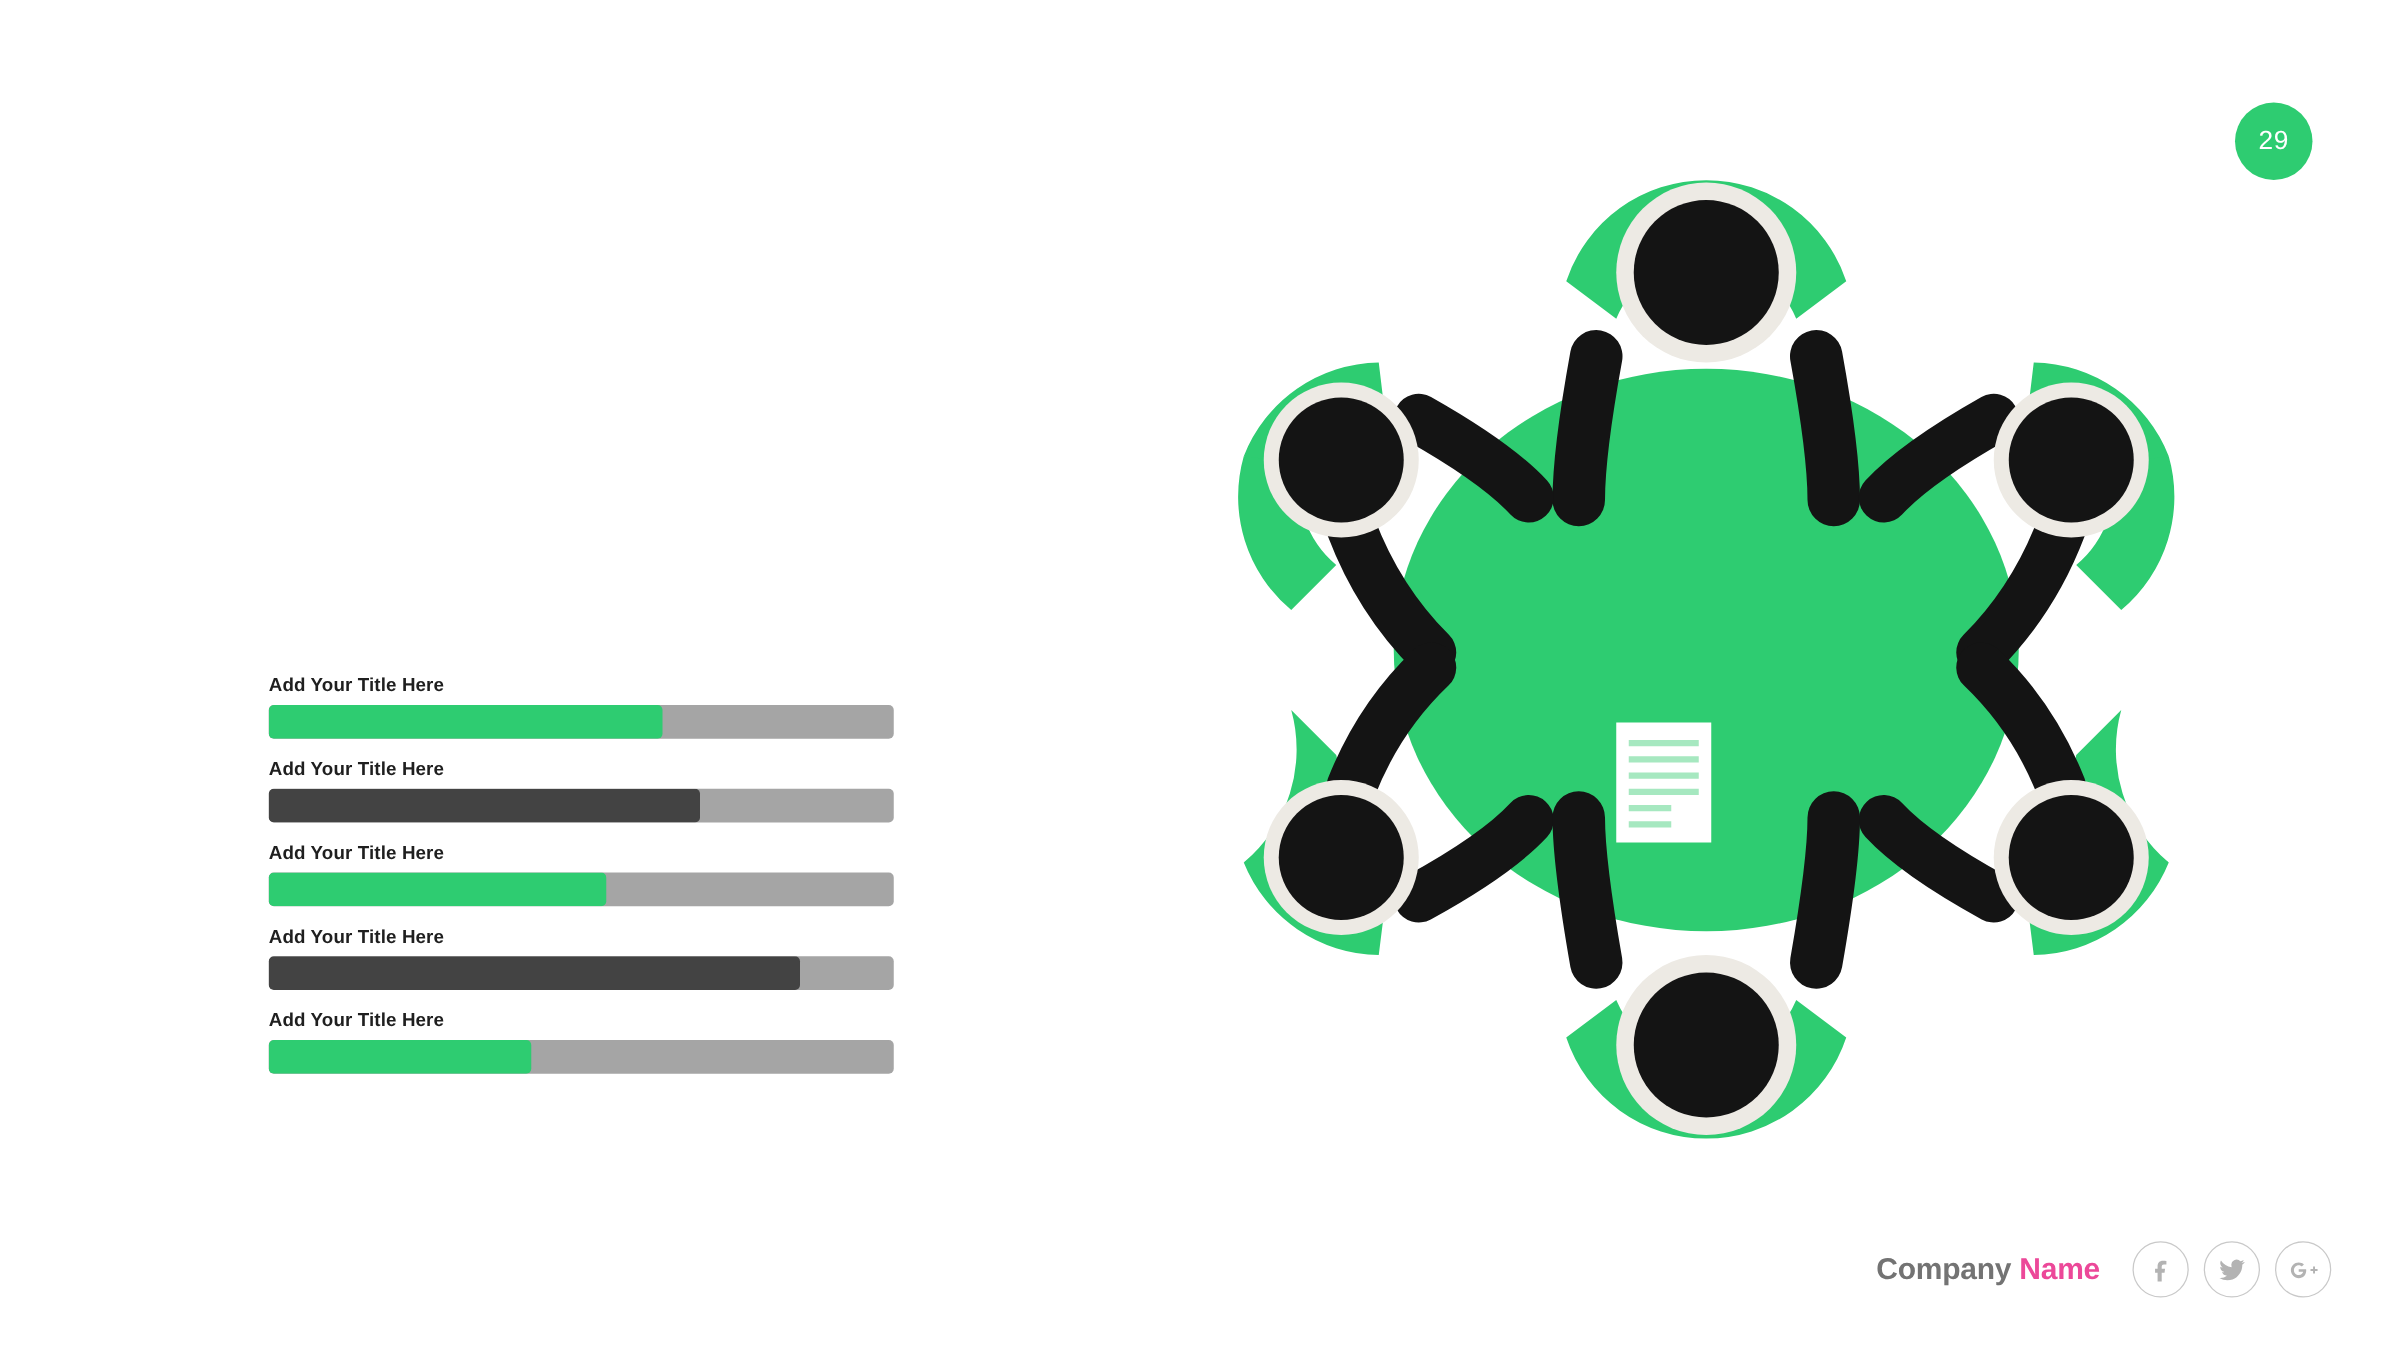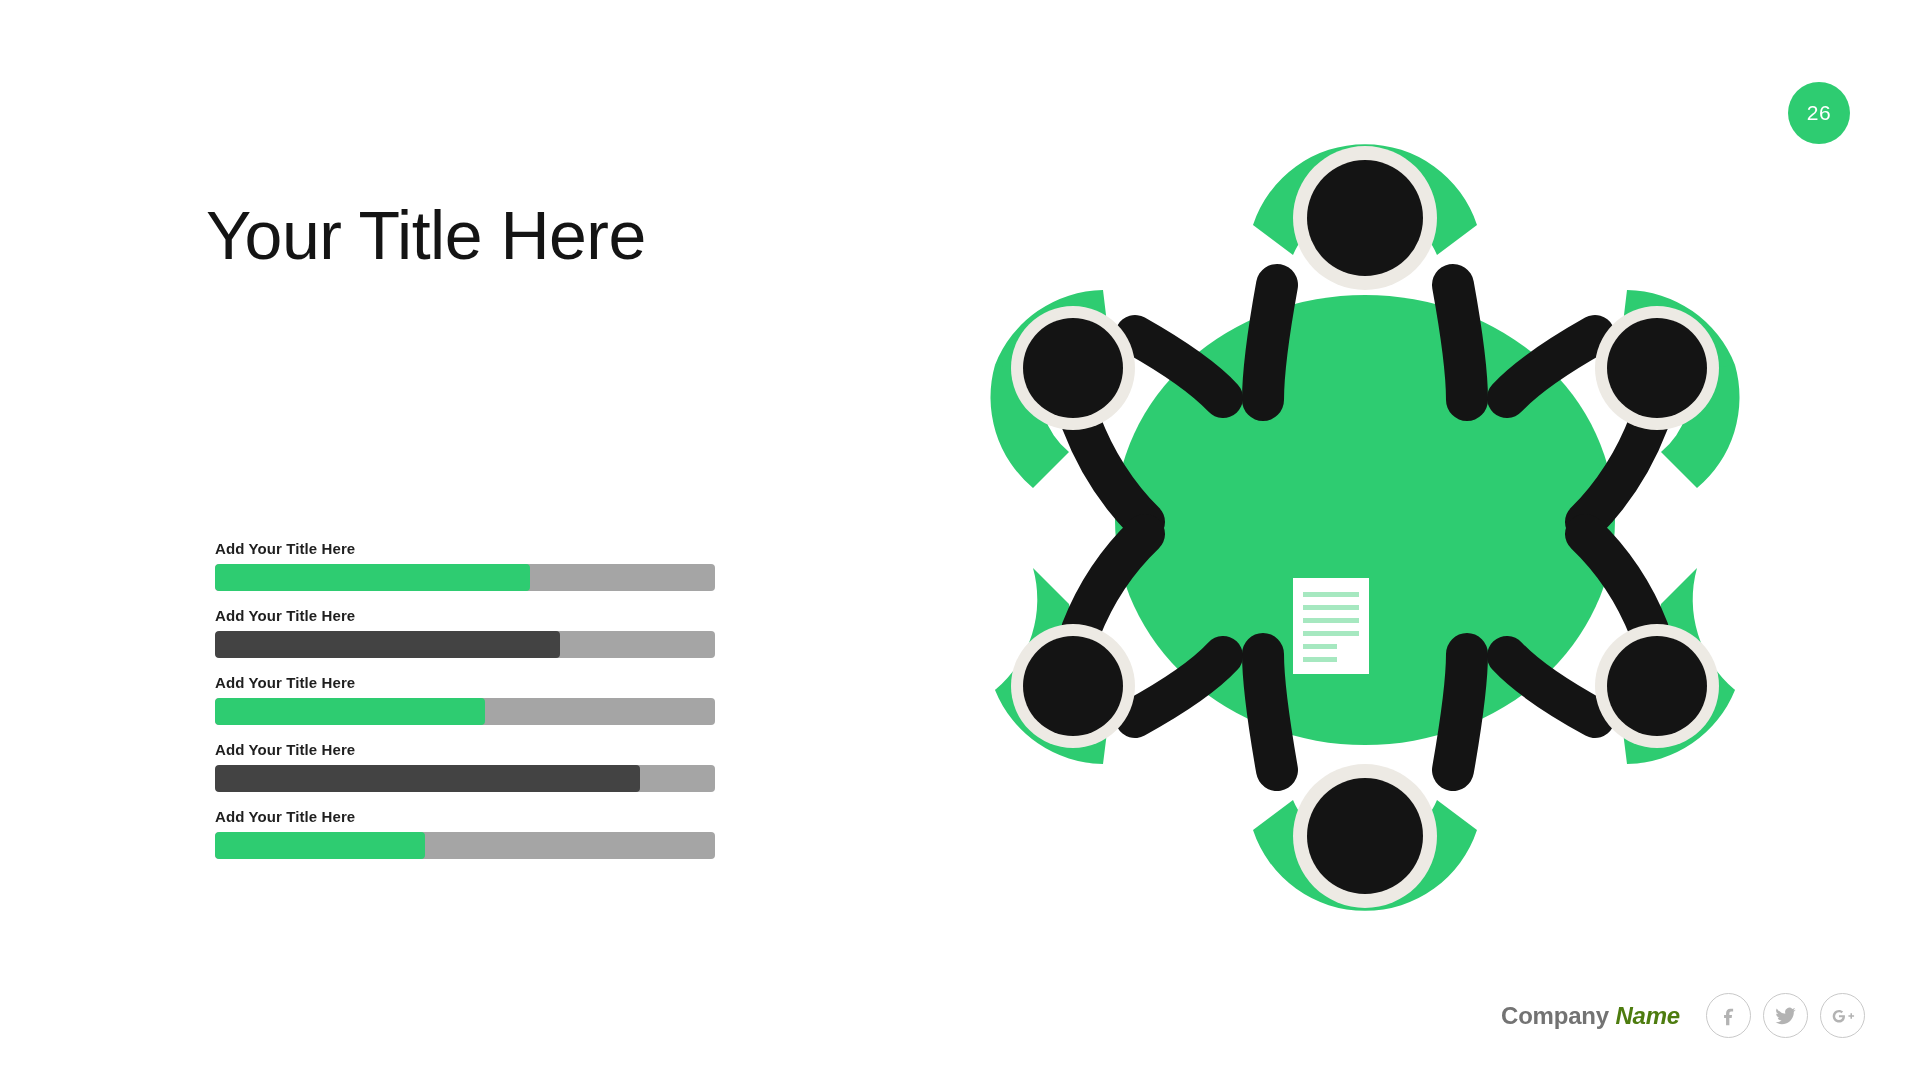--- a/index.html
+++ b/index.html
@@ -125,21 +125,21 @@
   }
 
   .company-name {
     font-size: 24px;
     font-weight: 700;
     letter-spacing: -0.2px;
     font-family: "Liberation Sans", sans-serif;
     white-space: nowrap;
   }
   .company-first { color: #737373; }
-  .company-second { color: #4d7c0f; font-style: italic; }
+  .company-second { color: #ec4899; }
 
   .socials { display: flex; gap: 12px; }
 
   .social-icon {
     width: 45px;
     height: 45px;
     border-radius: 50%;
     border: 1.6px solid #c9c9c9;
     display: flex;
     align-items: center;
@@ -147,24 +147,23 @@
     color: #b3b3b3;
     background: #ffffff;
   }
   .social-icon svg { display: block; }
 </style>
 </head>
 <body>
 
 <div class="slide">
 
-  <div class="page-badge">26</div>
+  <div class="page-badge">29</div>
 
   <div class="left-col">
-    <h1 class="slide-title">Your Title Here</h1>
   </div>
 
   <div class="bars">
 
     <div class="bar-group">
       <div class="bar-label">Add Your Title Here</div>
       <div class="bar-track">
         <div class="bar-fill fill-green" style="width: 63%;"></div>
       </div>
     </div>

